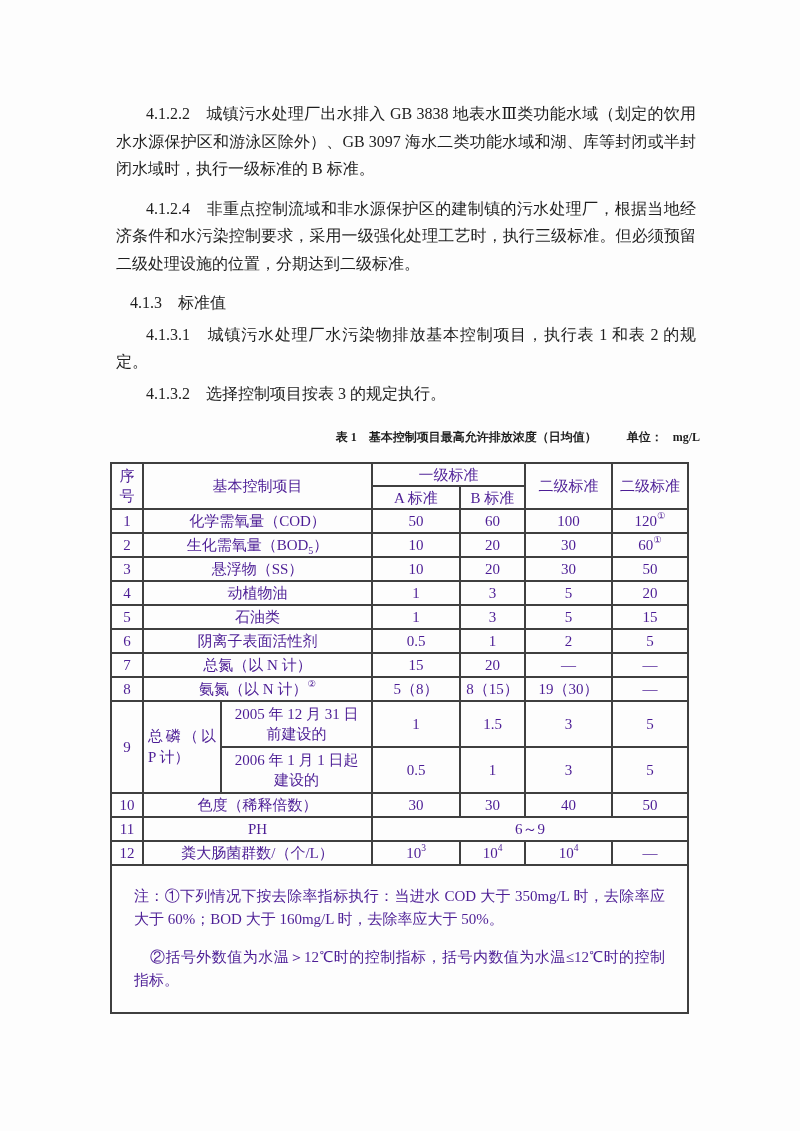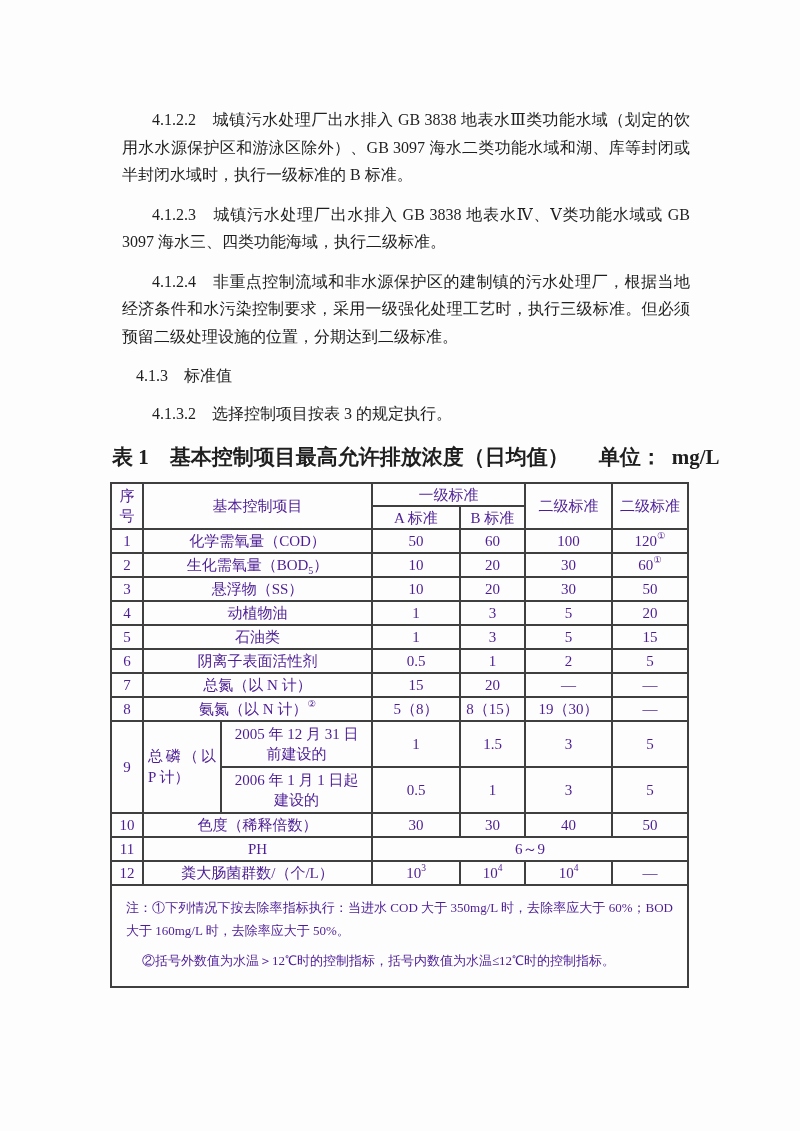--- a/index.html
+++ b/index.html
@@ -6,29 +6,29 @@
   .page {
     position:relative;
     width:800px; height:1131px;
     background:#fdfdfd;
     font-family:"Liberation Serif","DejaVu Serif",serif;
     color:#1e1e1e;
     overflow:hidden;
   }
   .content { position:absolute; left:112px; top:96px; width:588px; }
   .para {
-    margin:10px; font-size:16px; line-height:27.5px;
+    margin:4px; font-size:16px; line-height:27.5px;
     text-align:justify; text-indent:30px;
   }
   .sp { margin-top:12px; }
   .sp2 { margin-top:2px; }
   .heading { text-indent:14px; }
   .table-title {
     margin-top:17px; text-align:right;
-    font-weight:bold; font-size:21px; line-height:27px;
+    font-weight:bold; font-size:12px; line-height:27px;
     white-space:nowrap;
   }
   .table-title .unit { margin-left:30px; }
   .table-title .unit-val { margin-left:10px; font-family:"Liberation Serif","DejaVu Serif",serif; }
   table.t1 {
     border-collapse:collapse; table-layout:fixed;
     width:577px; margin:11px 0 0 -2px;
     font-size:15px; color:#4c1d95;
   }
   table.t1 td {
@@ -40,35 +40,35 @@
   table.t1 tr.hdr td { height:21px; }
   table.t1 td.cond {
     text-align:center; padding:1px 6px; line-height:20px; height:42px;
   }
   table.t1 td.tp {
     text-align:justify; padding:7px 4px; line-height:21px;
   }
   table.t1 td.notes {
     text-align:left; padding:3px 6px 5px 6px; height:auto;
   }
-  td.notes p { margin:8px; font-size:13px; line-height:22.5px; text-align:justify; text-indent:0; }
+  td.notes p { margin:16px; font-size:15px; line-height:22.5px; text-align:justify; text-indent:0; }
   td.notes p.note2 { text-indent:16px;font-family:Liberation Serif, serif; }
   sup { font-size:9.5px; line-height:0; position:relative; top:-1px; }
   sub { font-size:10px; line-height:0; }
 </style>
 </head>
 <body>
 
 <div class="page">
   <div class="content">
 
     <p class="para">4.1.2.2　城镇污水处理厂出水排入 GB 3838 地表水Ⅲ类功能水域（划定的饮用水水源保护区和游泳区除外）、GB 3097 海水二类功能水域和湖、库等封闭或半封闭水域时，执行一级标准的 B 标准。</p>
-    <p class="para sp">4.1.2.3　城镇污水处理厂出水排入 GB 3838 地表水Ⅳ、Ⅴ类功能水域或 GB 3097 海水三、四类功能海域，执行二级标准。</p>
     <p class="para sp">4.1.2.4　非重点控制流域和非水源保护区的建制镇的污水处理厂，根据当地经济条件和水污染控制要求，采用一级强化处理工艺时，执行三级标准。但必须预留二级处理设施的位置，分期达到二级标准。</p>
     <p class="para sp heading">4.1.3　标准值</p>
+    <p class="para sp2">4.1.3.1　城镇污水处理厂水污染物排放基本控制项目，执行表 1 和表 2 的规定。</p>
     <p class="para sp2">4.1.3.2　选择控制项目按表 3 的规定执行。</p>
 
     <div class="table-title">
       <span>表 1　基本控制项目最高允许排放浓度（日均值）</span><span class="unit">单位：</span><span class="unit-val">mg/L</span>
     </div>
 
     <table class="t1">
       <colgroup>
         <col style="width:32px">
           <col style="width:78px">

